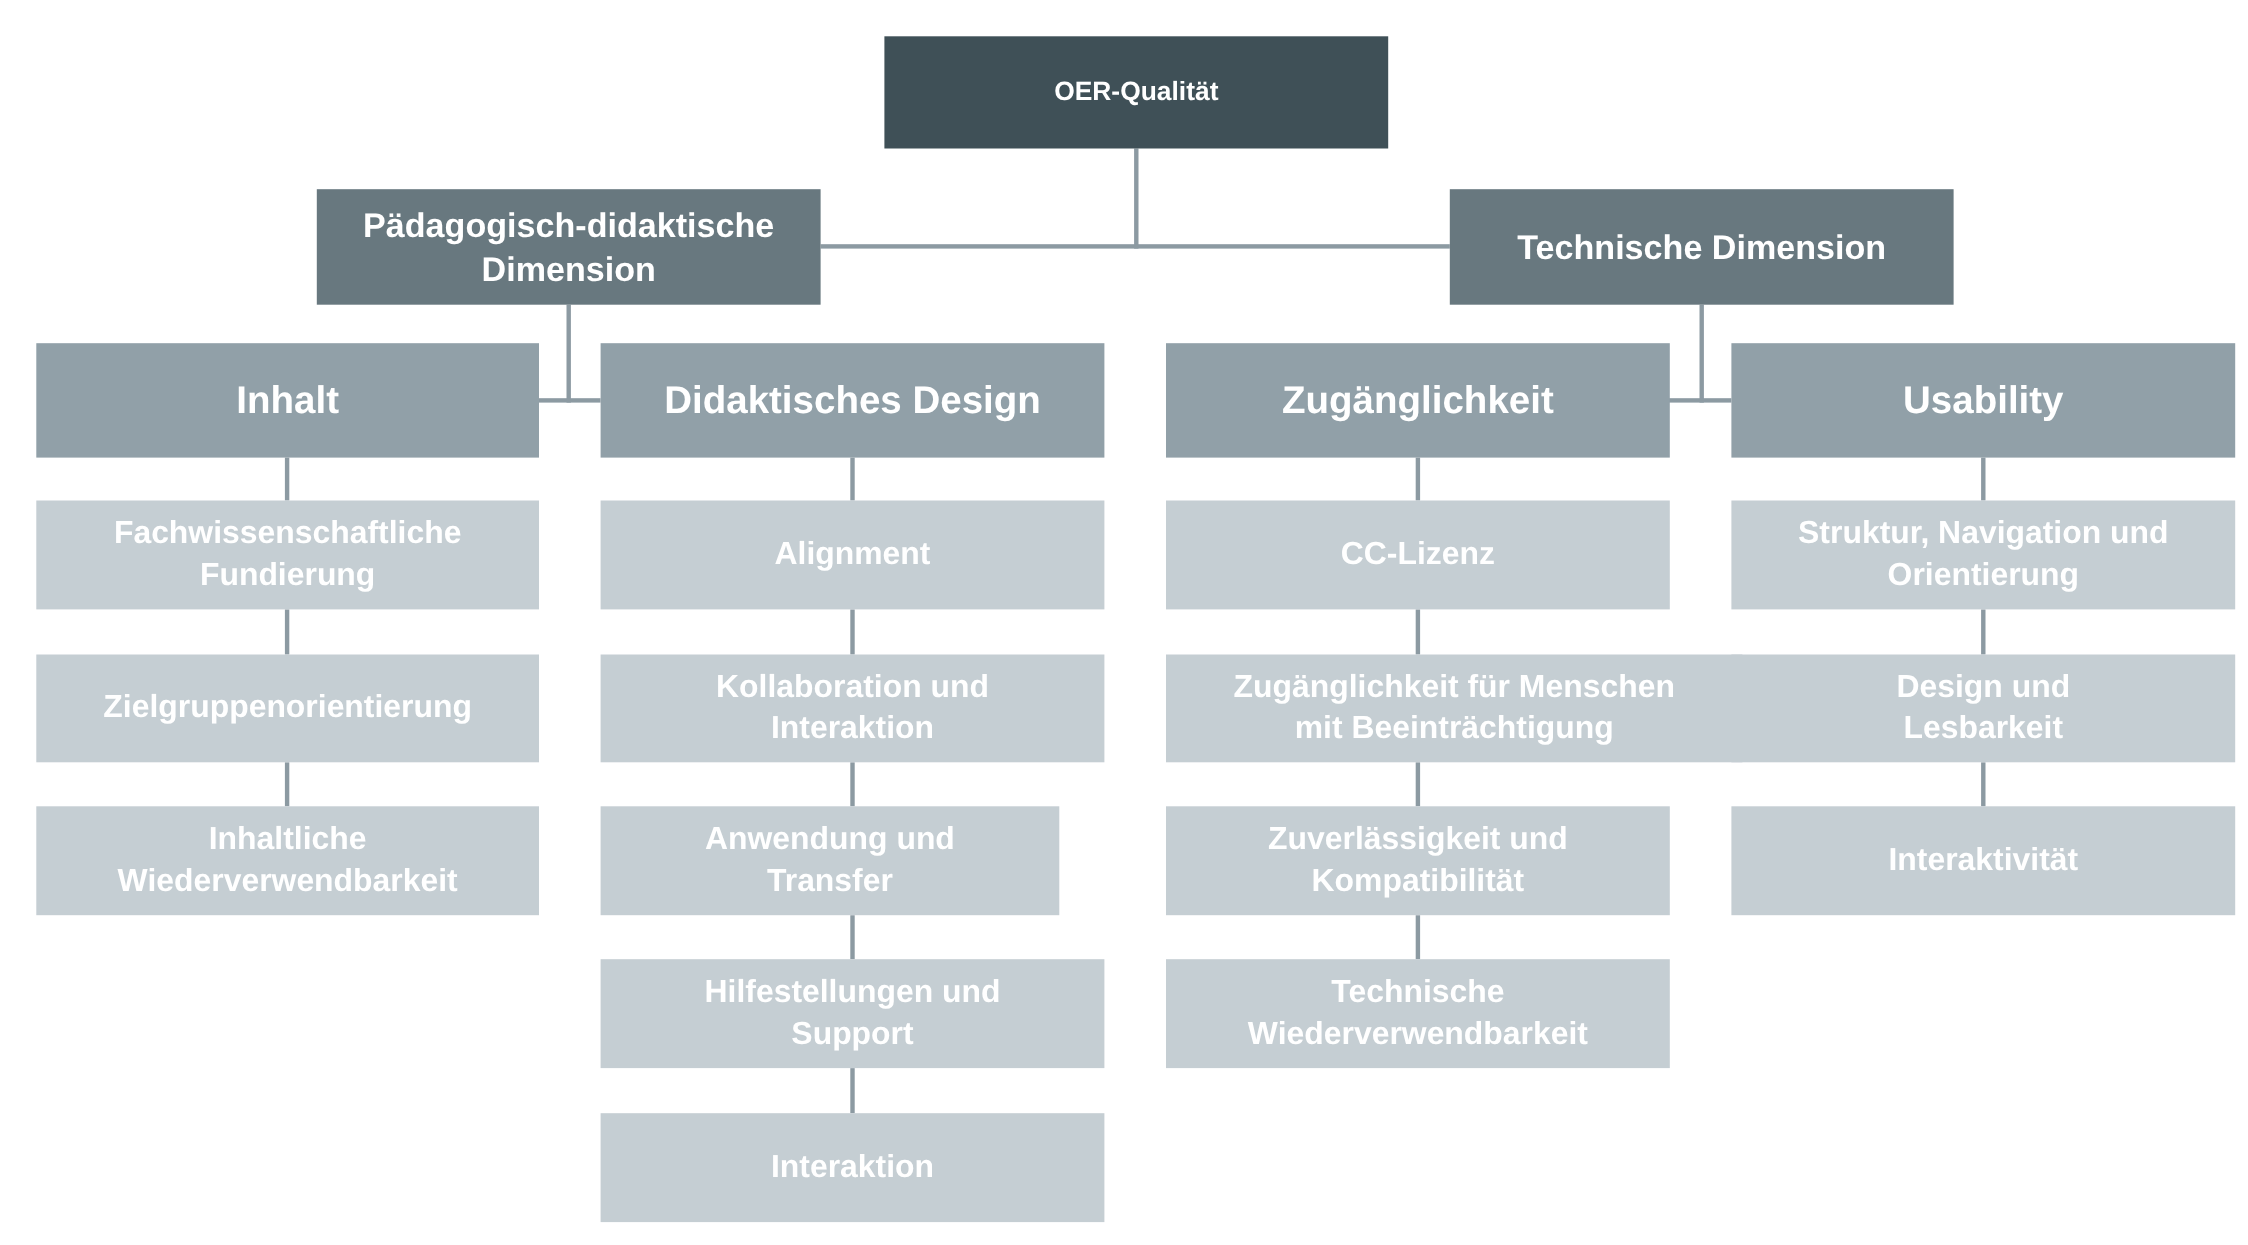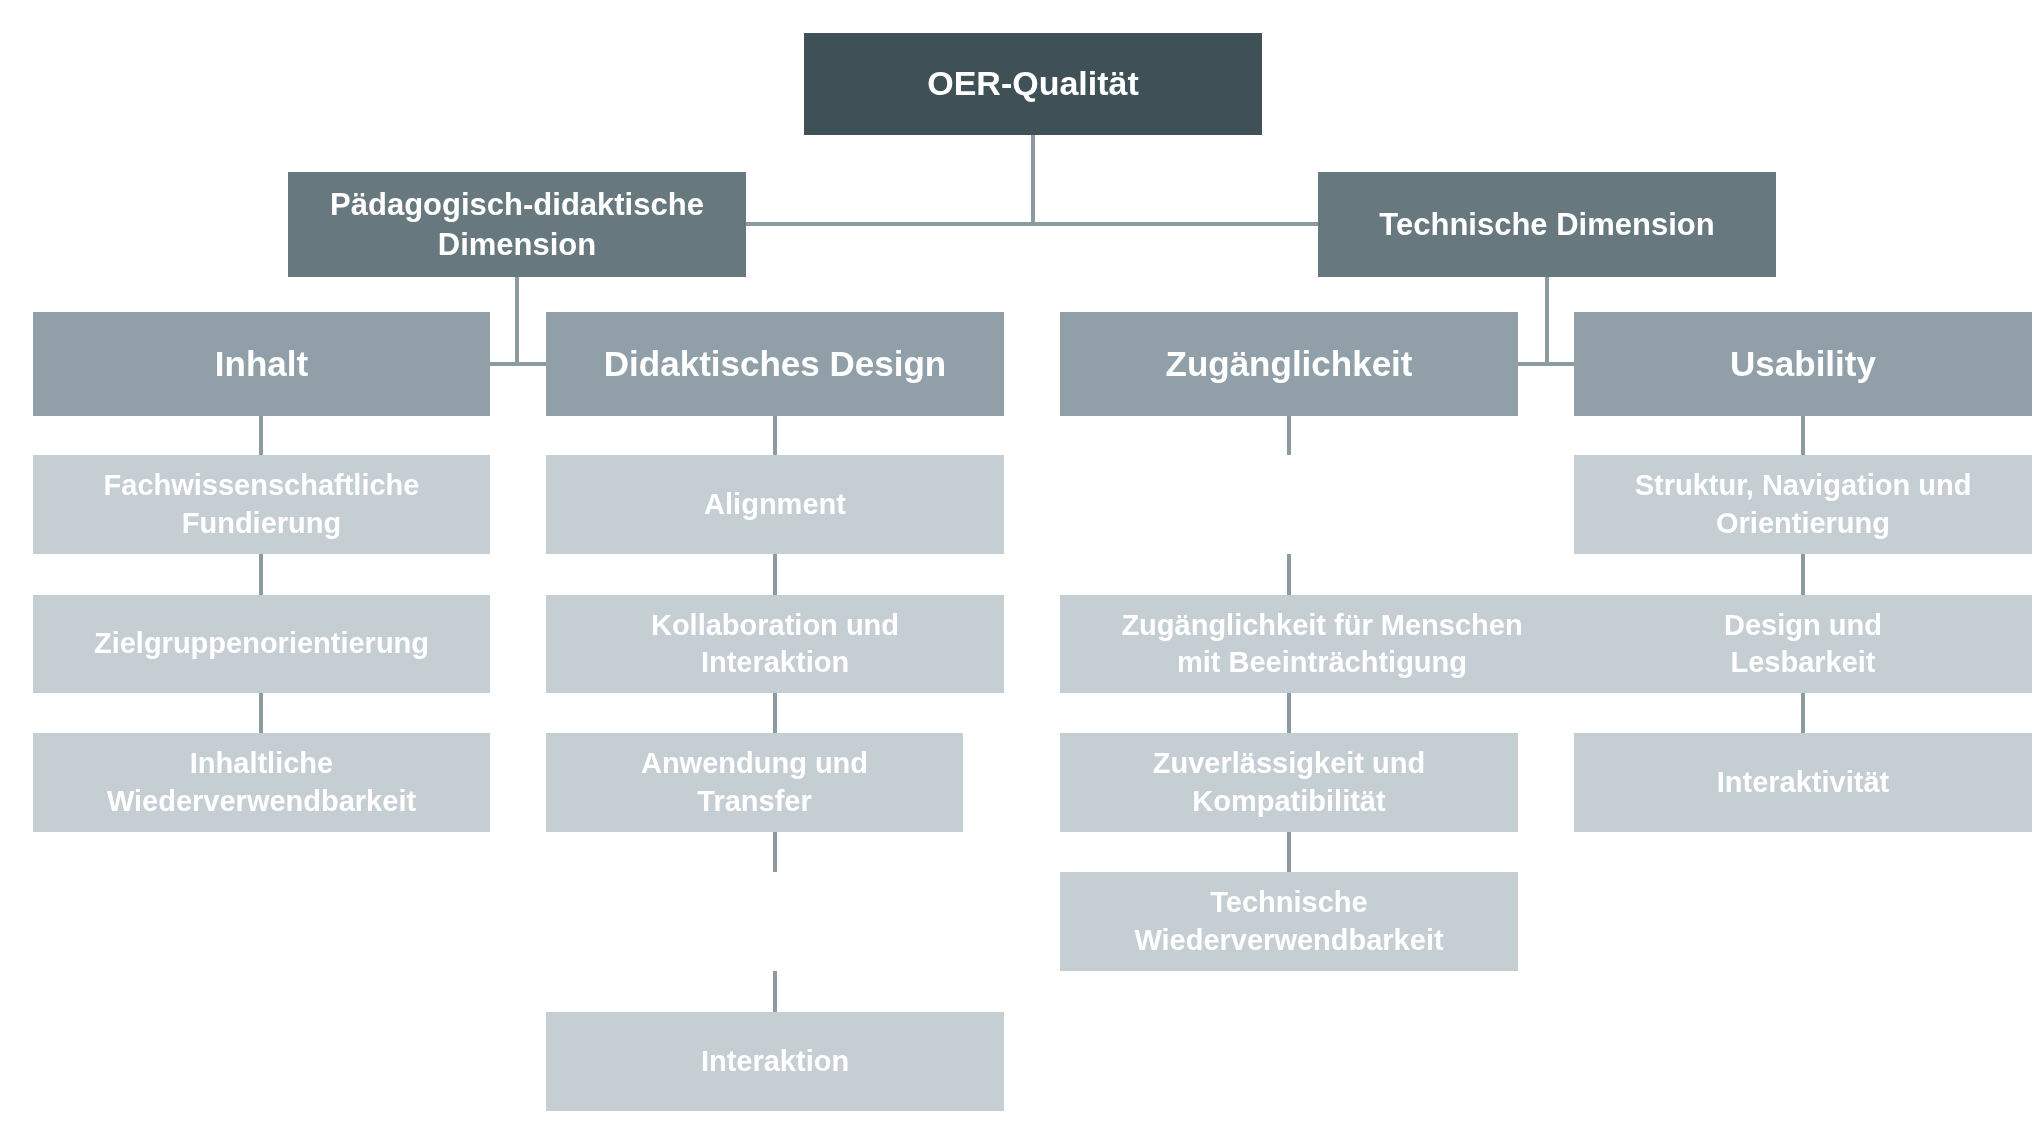--- a/index.html
+++ b/index.html
@@ -27,21 +27,21 @@
     text-align: center;
     color: var(--text, #ffffff);
     font-weight: bold;
     white-space: pre-line;
     line-height: 1.28;
     box-sizing: border-box;
     padding: 6px 14px;
   }
   .root-box {
     background: var(--root-bg, #3f5057);
-    font-size: 34px;
+    font-size: 24px;
   }
   .dim-box {
     background: var(--dimension-bg, #68787f);
     font-size: 31px;
   }
   .head-box {
     background: var(--header-bg, #91a0a8);
     font-size: 35px;
   }
   .item-box {
@@ -97,22 +97,25 @@
 Fundierung</div>
   <div class="box item-box" style="left:33px;top:595px;width:457px;height:98px">Zielgruppenorientierung</div>
   <div class="box item-box" style="left:33px;top:733px;width:457px;height:99px">Inhaltliche
 Wiederverwendbarkeit</div>
 
   <div class="box item-box" style="left:546px;top:455px;width:458px;height:99px">Alignment</div>
   <div class="box item-box" style="left:546px;top:595px;width:458px;height:98px">Kollaboration und
 Interaktion</div>
   <div class="box item-box" style="left:546px;top:733px;width:417px;height:99px">Anwendung und
 Transfer</div>
+  <div class="box item-box" style="left:546px;top:872px;width:458px;height:99px">Hilfestellungen und
+Support</div>
   <div class="box item-box" style="left:546px;top:1012px;width:458px;height:99px">Interaktion</div>
 
+  <div class="box item-box" style="left:1060px;top:455px;width:458px;height:99px">CC-Lizenz</div>
   <div class="box item-box" style="left:1060px;top:595px;width:524px;height:98px">Zugänglichkeit für Menschen
 mit Beeinträchtigung</div>
   <div class="box item-box" style="left:1060px;top:733px;width:458px;height:99px">Zuverlässigkeit und
 Kompatibilität</div>
   <div class="box item-box" style="left:1060px;top:872px;width:458px;height:99px">Technische
 Wiederverwendbarkeit</div>
 
   <div class="box item-box" style="left:1574px;top:455px;width:458px;height:99px">Struktur, Navigation und
 Orientierung</div>
   <div class="box item-box" style="left:1574px;top:595px;width:458px;height:98px">Design und

